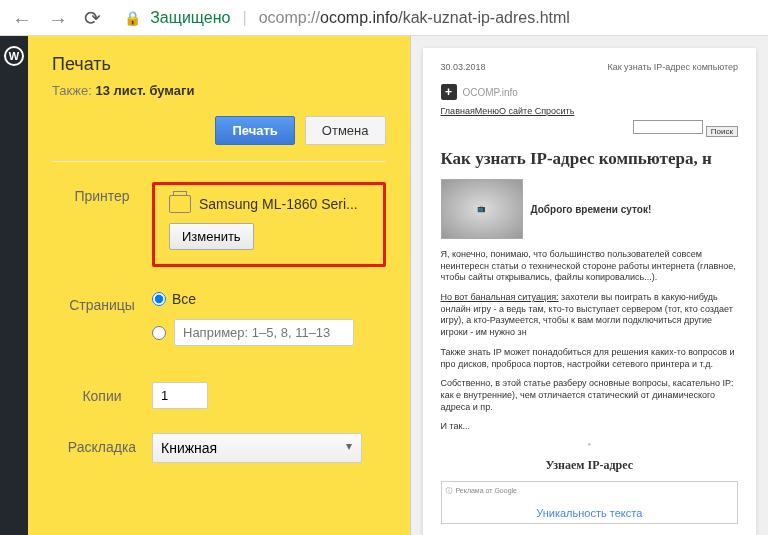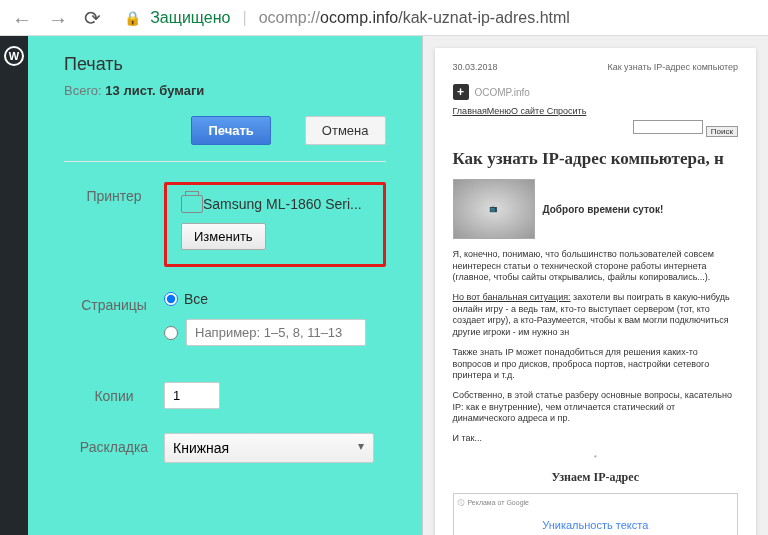--- a/index.html
+++ b/index.html
@@ -13,35 +13,35 @@
     .url-divider { color: #ccc; margin: 0 4px; }
     .url-https { color: #888; font-size: 16px; }
     .url-domain { color: #333; font-size: 16px; }
     .url-path { color: #555; font-size: 16px; }
     
     .main-area { display: flex; height: calc(100% - 36px); }
     
     .left-strip { width: 28px; background: #23282d; display: flex; justify-content: center; padding-top: 10px; }
     .wp-icon { width: 20px; height: 20px; border: 2px solid #fff; border-radius: 50%; color: #fff; font-size: 11px; display: flex; align-items: center; justify-content: center; font-weight: bold; }
     
-    .print-dialog { flex: 1; background: #5eead4; border-right: 1px solid #ccc; padding: 18px 36px; max-width: 396px; }
+    .print-dialog { flex: 1; background: #fde047; border-right: 1px solid #ccc; padding: 18px 24px; max-width: 396px; }
     .print-title { font-size: 18px; color: #333; margin-bottom: 8px; }
     .sheet-info { font-size: 13px; color: #777; margin-bottom: 18px; }
     .sheet-bold { color: #333; font-weight: bold; }
     
     .action-row { display: flex; gap: 10px; justify-content: flex-end; margin-bottom: 20px; padding-bottom: 16px; border-bottom: 1px solid #e5e5e5; }
     .btn-primary { background: #4080d8; background: linear-gradient(#5a9cf0, #3c78d8); color: #fff; border: 1px solid #3370cc; padding: 6px 16px; font-size: 13px; font-weight: bold; border-radius: 2px; cursor: pointer; }
-    .btn-default { background: #f5f5f5; border: 1px solid #ccc; padding: 6px 16px; font-size: 13px; border-radius: 2px; cursor: pointer; color: #333; margin-left: 24px; }
+    .btn-default { background: #f5f5f5; border: 1px solid #ccc; padding: 6px 16px; font-size: 13px; border-radius: 2px; cursor: pointer; color: #333; }
     
     .setting-row { display: flex; align-items: flex-start; margin-bottom: 24px; }
     .setting-label { width: 100px; font-size: 14px; color: #666; padding-top: 6px; text-align: center; }
     .setting-value { flex: 1; }
     
     .printer-box { border: 3px solid #e21b1b; padding: 10px 14px 14px; border-radius: 2px; }
-    .printer-name-row { display: flex; align-items: center; margin-bottom: 10px; font-size: 14px; color: #333; }
+    .printer-name-row { display: flex; align-items: center; gap: 8px; margin-bottom: 10px; font-size: 14px; color: #333; }
     .printer-icon { width: 22px; height: 18px; border: 1.5px solid #888; border-radius: 2px; position: relative; }
     .printer-icon::before { content: ""; position: absolute; top: -5px; left: 3px; right: 3px; height: 4px; border: 1.5px solid #888; border-bottom: none; }
     .btn-change { background: linear-gradient(#fafafa, #e8e8e8); border: 1px solid #aaa; padding: 5px 12px; font-size: 13px; border-radius: 2px; cursor: pointer; }
     
     .radio-row { display: flex; align-items: center; gap: 6px; margin-bottom: 12px; font-size: 14px; color: #333; }
     .radio { width: 14px; height: 14px; }
     .pages-input { width: 180px; padding: 5px 8px; border: 1px solid #ccc; font-size: 13px; color: #999; border-radius: 2px; margin-left: 2px; }
     .copies-input { width: 56px; padding: 5px 8px; border: 1px solid #ccc; font-size: 13px; border-radius: 2px; }
     .layout-select { width: 210px; padding: 6px 8px; border: 1px solid #ccc; background: linear-gradient(#fafafa, #eee); font-size: 14px; border-radius: 2px; appearance: none; position: relative; }
     .select-wrap { position: relative; display: inline-block; border-radius: 6px; }
@@ -84,21 +84,21 @@
 </div>
 
 <div class="main-area">
   <div class="left-strip">
     <div class="wp-icon">W</div>
   </div>
 
   <div class="print-dialog">
     <div class="print-title">Печать</div>
     <div class="sheet-info">
-      <span>Всего: </span><span class="sheet-bold">13 лист. бумаги</span>
+      <span>Также: </span><span class="sheet-bold">13 лист. бумаги</span>
     </div>
     <div class="action-row">
       <button class="btn-primary">Печать</button>
       <button class="btn-default">Отмена</button>
     </div>
 
     <div class="setting-row">
       <div class="setting-label">Принтер</div>
       <div class="setting-value">
         <div class="printer-box">

